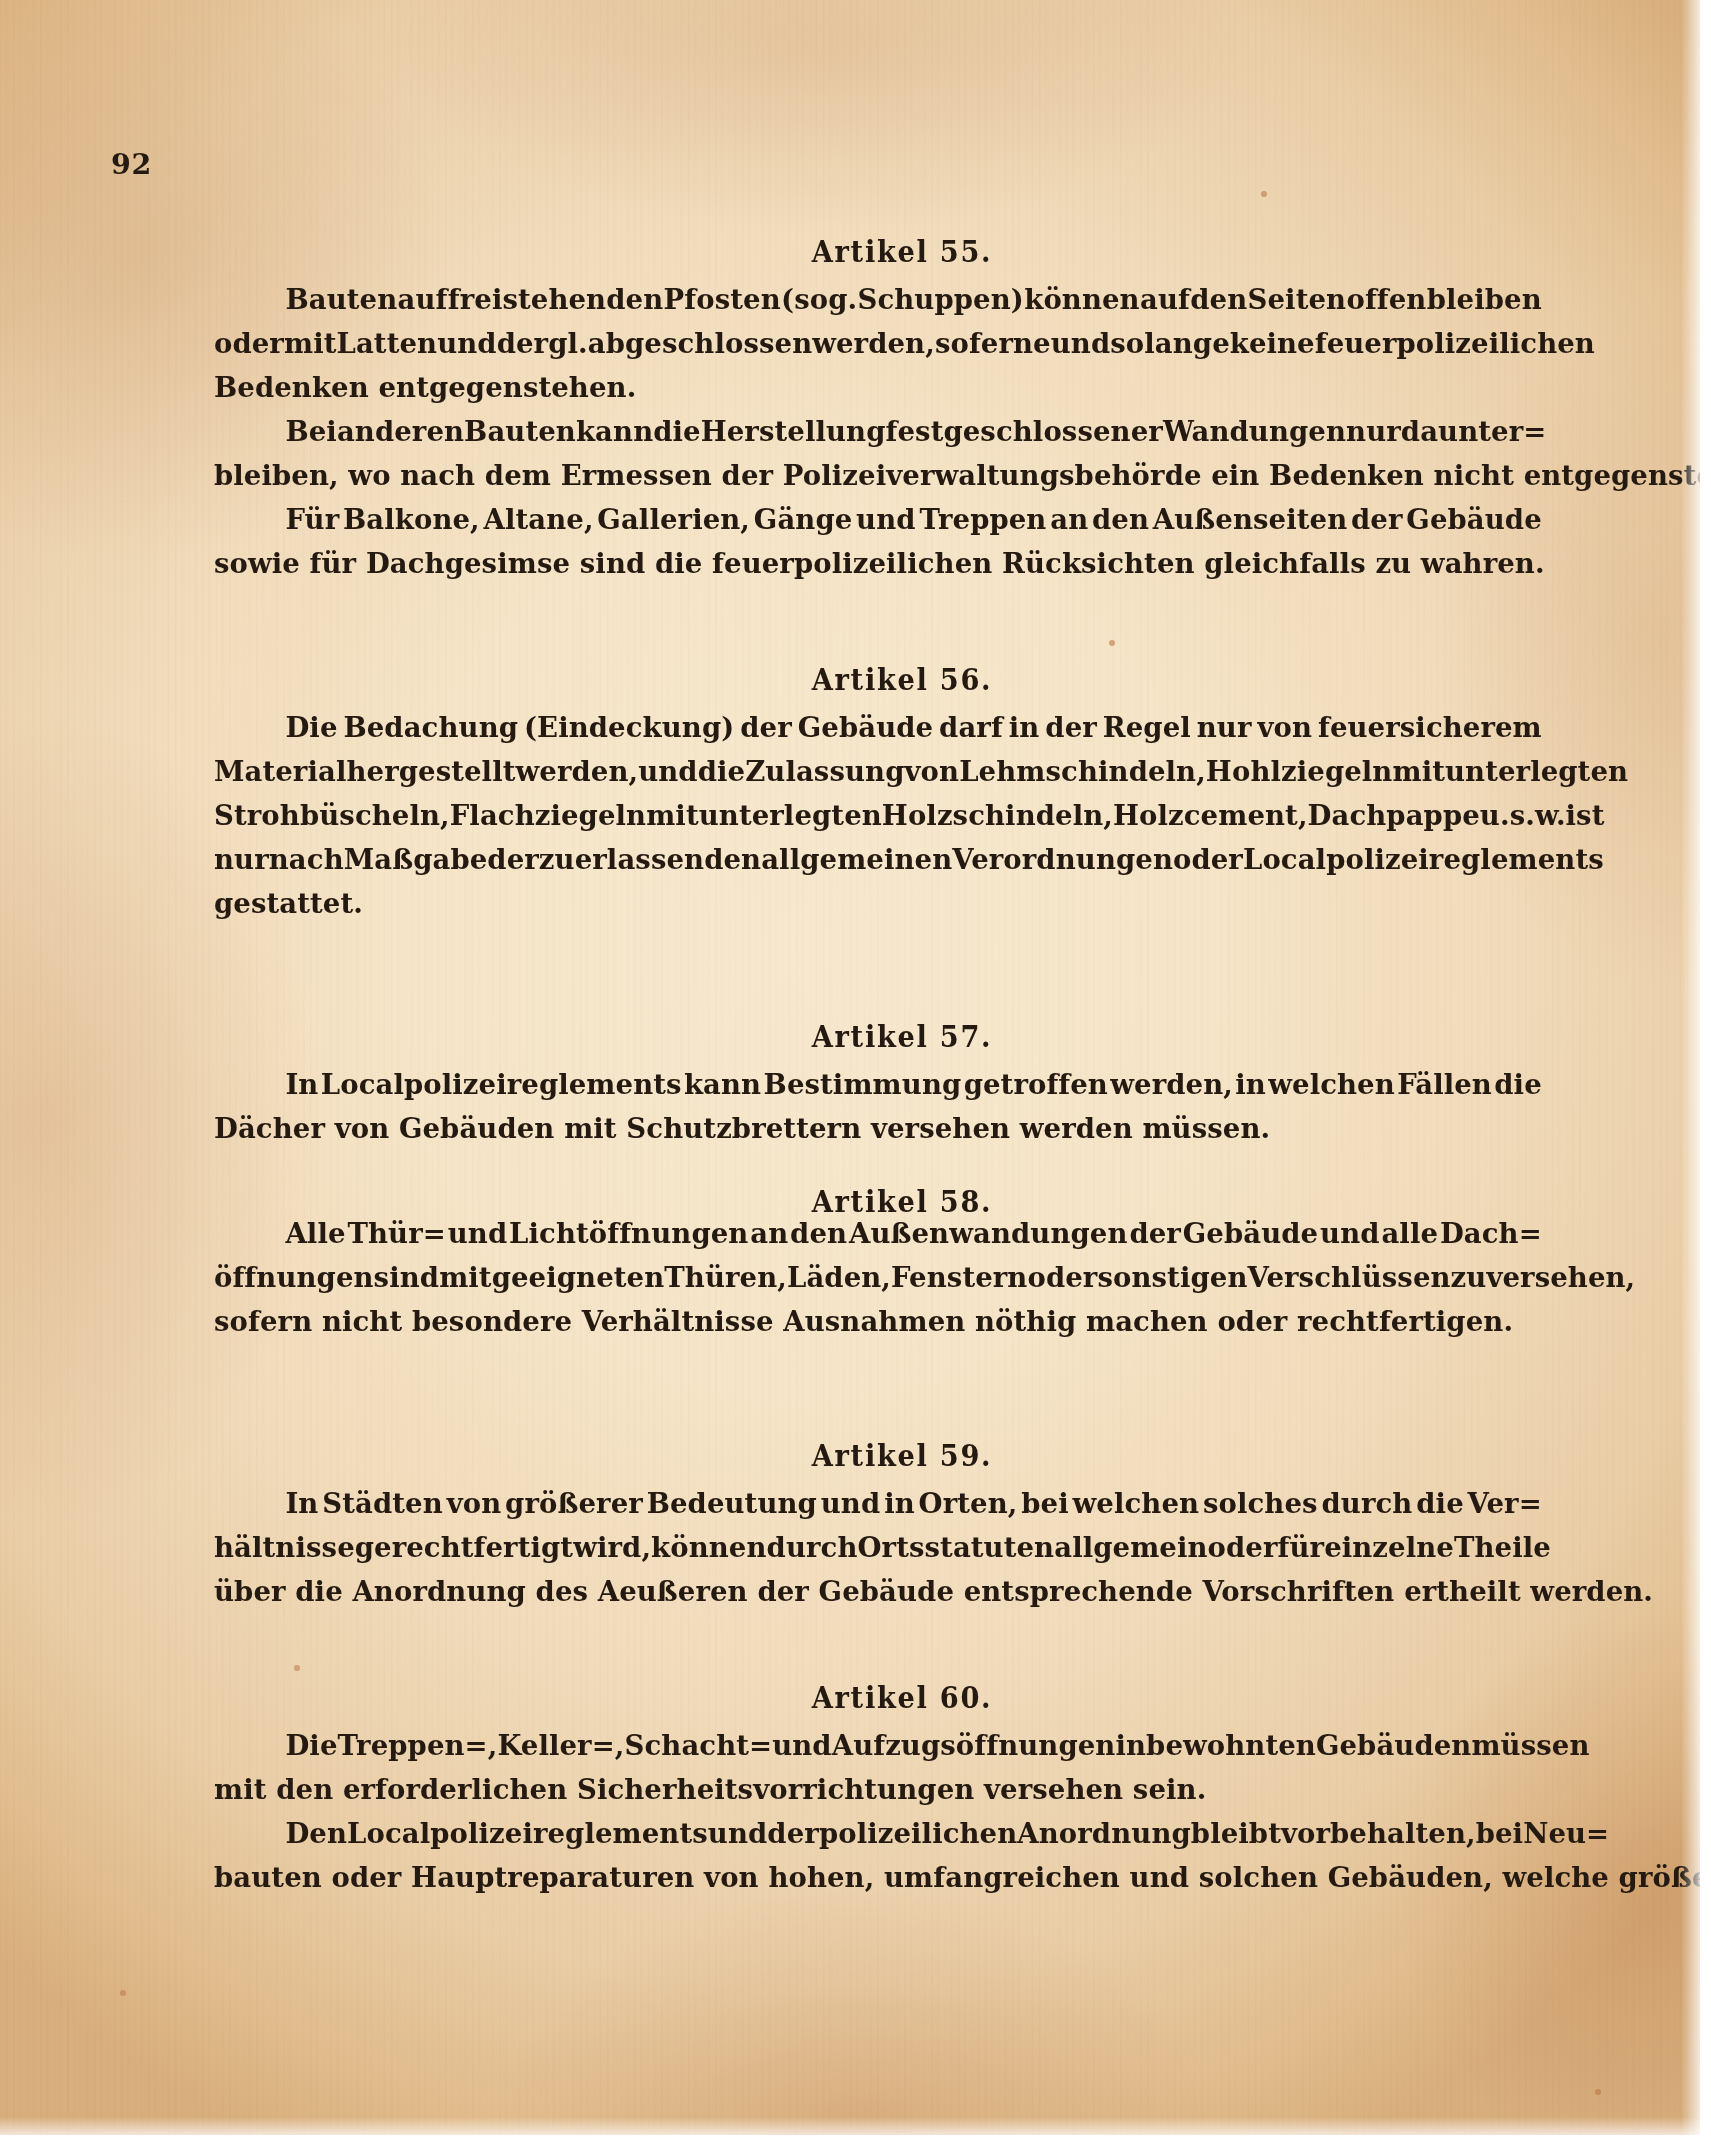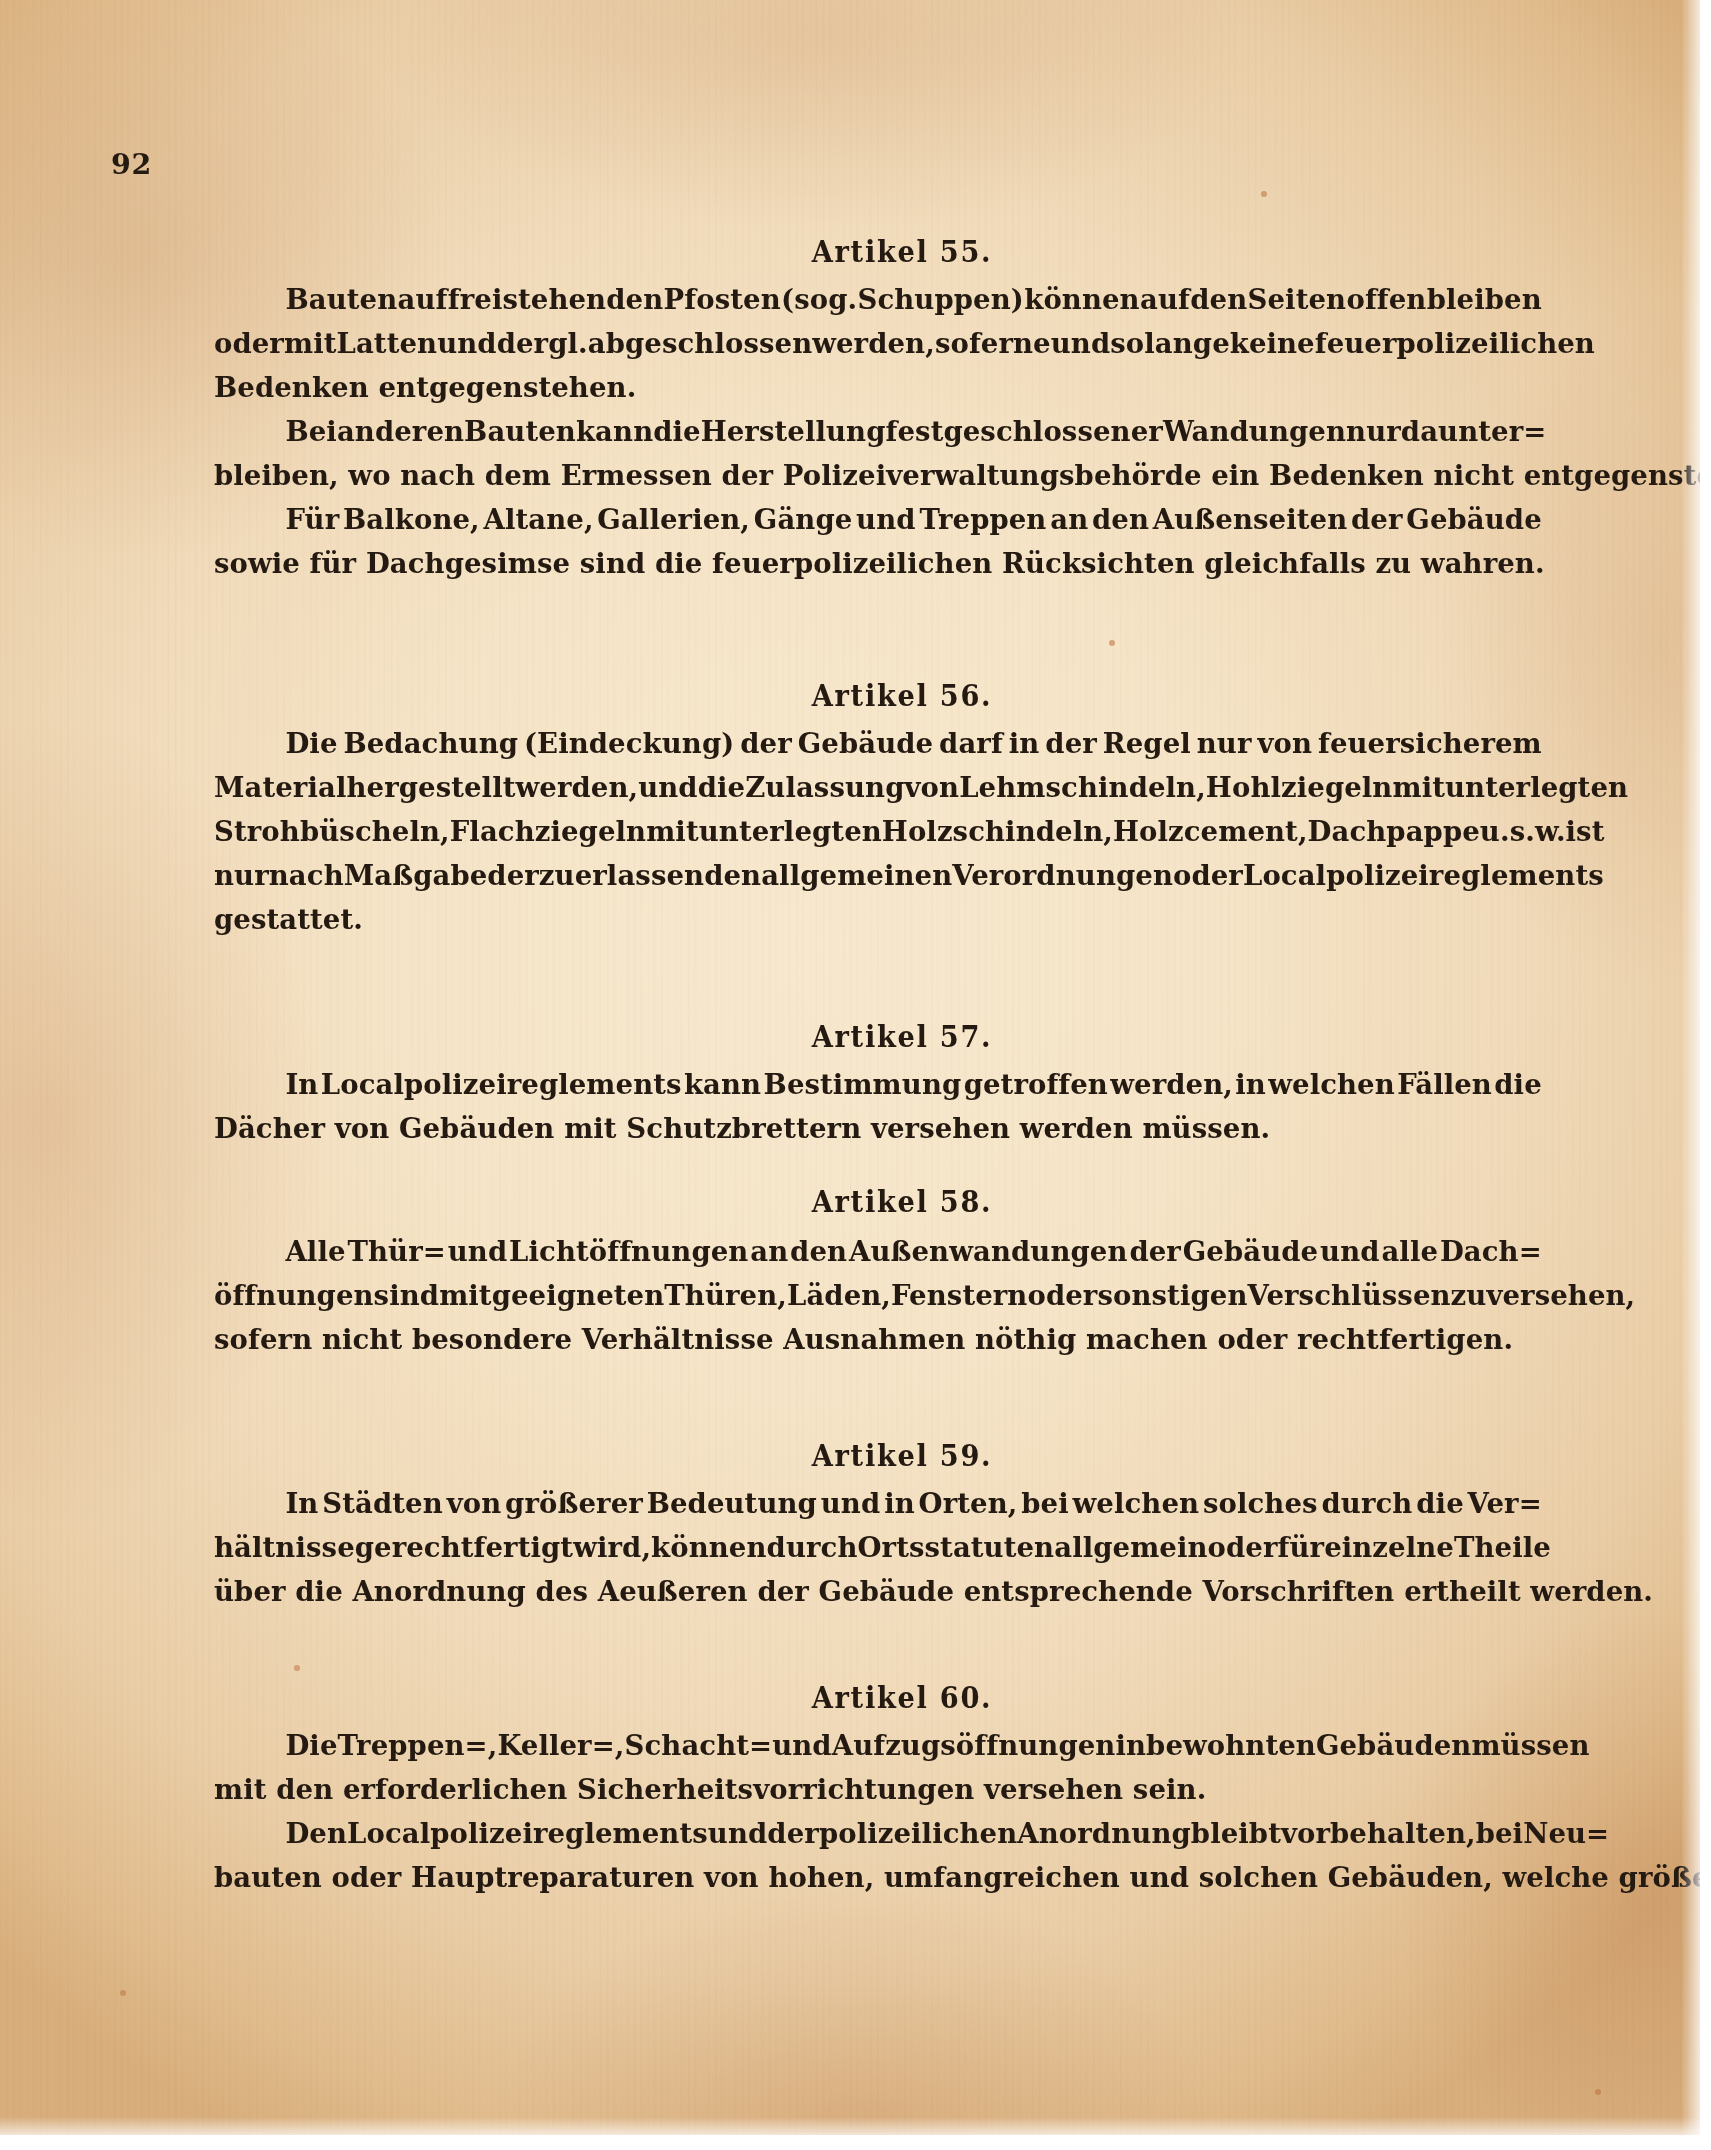--- a/index.html
+++ b/index.html
@@ -228,21 +228,21 @@
             <div class="fraktur para">
               <div class="ln just indent" style="height: 44px; align-items: baseline;"><span>Bei</span><span>anderen</span><span>Bauten</span><span>kann</span><span>die</span><span>Herstellung</span><span>festgeschlossener</span><span>Wandungen</span><span>nur</span><span>da</span><span>unter=</span></div>
               <div class="ln flush" style="height: 44px; align-items: baseline;">bleiben, wo nach dem Ermessen der Polizeiverwaltungsbehörde ein Bedenken nicht entgegensteht.</div>
             </div>
             <div class="fraktur para">
               <div class="ln just indent" style="height: 44px; align-items: baseline;"><span>Für</span><span>Balkone,</span><span>Altane,</span><span>Gallerien,</span><span>Gänge</span><span>und</span><span>Treppen</span><span>an</span><span>den</span><span>Außenseiten</span><span>der</span><span>Gebäude</span></div>
               <div class="ln flush" style="height: 44px; align-items: baseline;">sowie für Dachgesimse sind die feuerpolizeilichen Rücksichten gleichfalls zu wahren.</div>
             </div>
           </div>
         </div>
-        <div class="blk" style="top: 679px;">
+        <div class="blk" style="top: 663px;">
           <div class="fraktur art-head">Artikel 56.</div>
           <div style="margin-top: 15.7px;">
             <div class="fraktur para">
               <div class="ln just indent" style="height: 44px; align-items: baseline;"><span>Die</span><span>Bedachung</span><span>(Eindeckung)</span><span>der</span><span>Gebäude</span><span>darf</span><span>in</span><span>der</span><span>Regel</span><span>nur</span><span>von</span><span>feuersicherem</span></div>
               <div class="ln just" style="height: 44px; align-items: baseline;"><span>Material</span><span>hergestellt</span><span>werden,</span><span>und</span><span>die</span><span>Zulassung</span><span>von</span><span>Lehmschindeln,</span><span>Hohlziegeln</span><span>mit</span><span>unterlegten</span></div>
               <div class="ln just" style="height: 44px; align-items: baseline;"><span>Strohbüscheln,</span><span>Flachziegeln</span><span>mit</span><span>unterlegten</span><span>Holzschindeln,</span><span>Holzcement,</span><span>Dachpappe</span><span>u.</span><span>s.</span><span>w.</span><span>ist</span></div>
               <div class="ln just" style="height: 44px; align-items: baseline;"><span>nur</span><span>nach</span><span>Maßgabe</span><span>der</span><span>zu</span><span>erlassenden</span><span>allgemeinen</span><span>Verordnungen</span><span>oder</span><span>Localpolizeireglements</span></div>
               <div class="ln flush" style="height: 44px; align-items: baseline;">gestattet.</div>
             </div>
           </div>
@@ -251,21 +251,21 @@
           <div class="fraktur art-head">Artikel 57.</div>
           <div style="margin-top: 15.7px;">
             <div class="fraktur para">
               <div class="ln just indent" style="height: 44px; align-items: baseline;"><span>In</span><span>Localpolizeireglements</span><span>kann</span><span>Bestimmung</span><span>getroffen</span><span>werden,</span><span>in</span><span>welchen</span><span>Fällen</span><span>die</span></div>
               <div class="ln flush" style="height: 44px; align-items: baseline;">Dächer von Gebäuden mit Schutzbrettern versehen werden müssen.</div>
             </div>
           </div>
         </div>
         <div class="blk" style="top: 1185px;">
           <div class="fraktur art-head">Artikel 58.</div>
-          <div style="margin-top: 18px;">
+          <div style="margin-top: 0;">
             <div class="fraktur para">
               <div class="ln just indent" style="height: 44px; align-items: baseline;"><span>Alle</span><span>Thür=</span><span>und</span><span>Lichtöffnungen</span><span>an</span><span>den</span><span>Außenwandungen</span><span>der</span><span>Gebäude</span><span>und</span><span>alle</span><span>Dach=</span></div>
               <div class="ln just" style="height: 44px; align-items: baseline;"><span>öffnungen</span><span>sind</span><span>mit</span><span>geeigneten</span><span>Thüren,</span><span>Läden,</span><span>Fenstern</span><span>oder</span><span>sonstigen</span><span>Verschlüssen</span><span>zu</span><span>versehen,</span></div>
               <div class="ln flush" style="height: 44px; align-items: baseline;">sofern nicht besondere Verhältnisse Ausnahmen nöthig machen oder rechtfertigen.</div>
             </div>
           </div>
         </div>
         <div class="blk" style="top: 1439px;">
           <div class="fraktur art-head">Artikel 59.</div>
           <div style="margin-top: 15.7px;">

